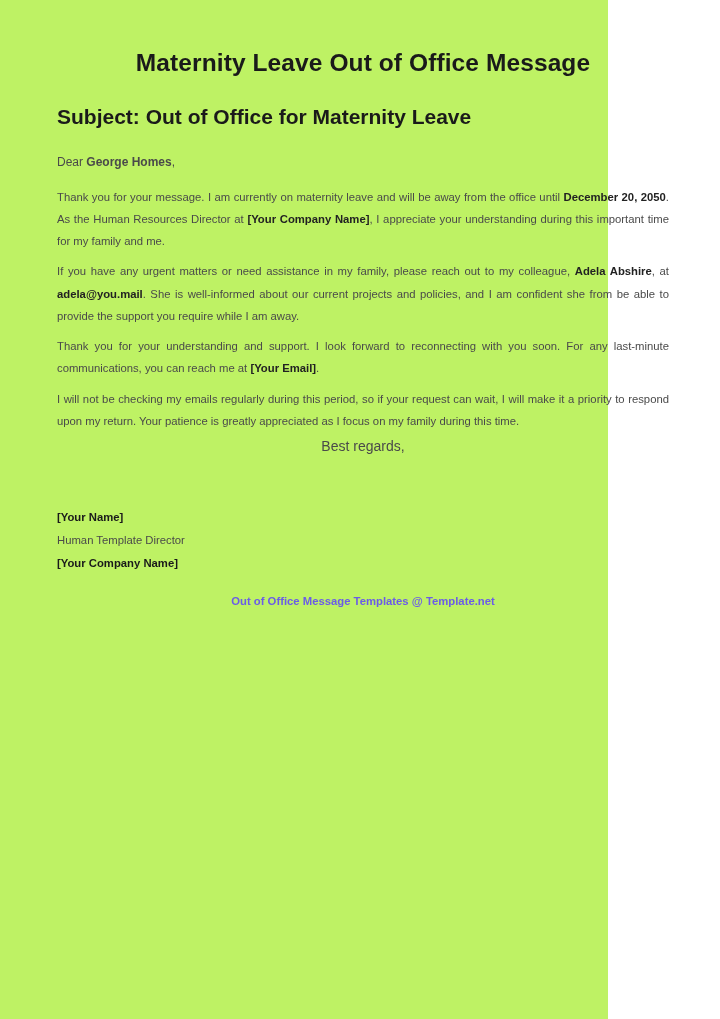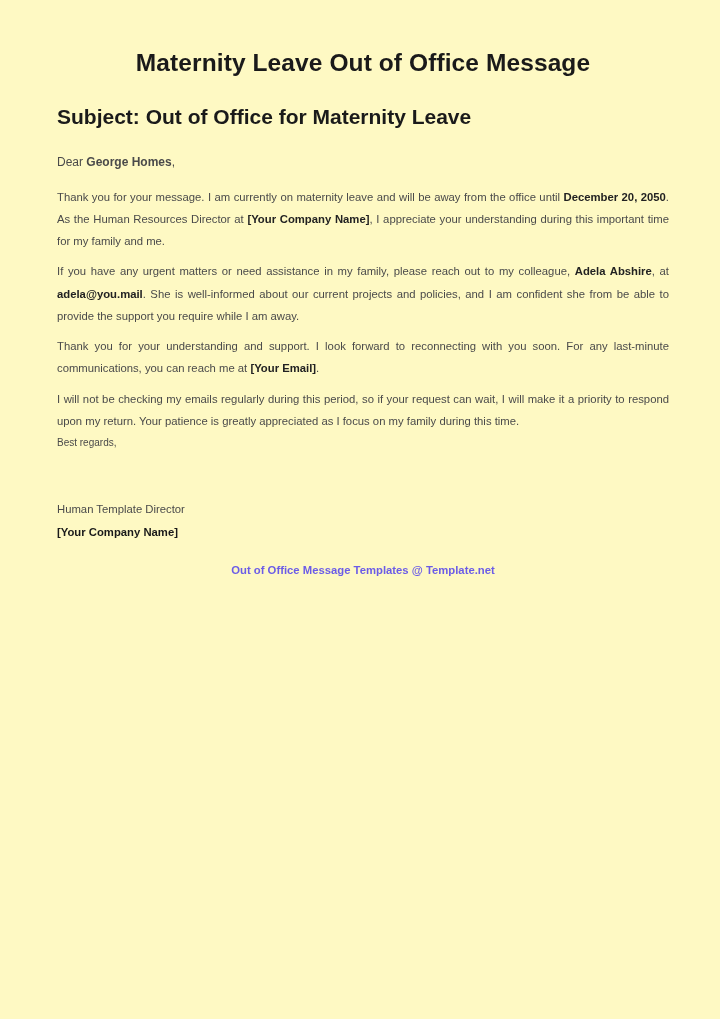--- a/index.html
+++ b/index.html
@@ -12,23 +12,23 @@
     height: 1019px;
     font-family: "Liberation Sans", sans-serif;
     color: #333333;
     position: relative;
     overflow: hidden;
   }
   .page {
     position: absolute;
     left: 0;
     top: 0;
-    width: 720px;
+    width: 608px;
     height: 1019px;
-    background: #fef9c3;
+    background: #bef264;
   }
   .doc {
     position: absolute;
     left: 57px;
     top: 48px;
     width: 612px;
   }
   .doc-title {
     font-size: 24.5px;
     font-weight: bold;
@@ -57,24 +57,25 @@
     line-height: 1.97;
     margin: 8px 0 1px 0;
     text-align: justify;
     text-justify: inter-word;
   }
   .para b {
     color: #222222;
     font-weight: bold;
   }
   .closing {
-    font-size: 10px;
+    font-size: 14px;
     color: #4a4a4a;
     line-height: 1.97;
     margin: 0;
+    text-align: center;
   }
   .sig-block {
     margin-top: 45px;
   }
   .sig-line {
     font-size: 11.3px;
     color: #4a4a4a;
     line-height: 2.05;
     margin: 0;
   }
@@ -108,20 +109,21 @@
 
     <p class="para"><span>If you have any urgent matters or need assistance in my family, please reach out to my colleague, </span><b>Adela Abshire</b><span>, at </span><b>adela@you.mail</b><span>. She is well-informed about our current projects and policies, and I am confident she from be able to provide the support you require while I am away.</span></p>
 
     <p class="para"><span>Thank you for your understanding and support. I look forward to reconnecting with you soon. For any last-minute communications, you can reach me at </span><b>[Your Email]</b><span>.</span></p>
 
     <p class="para">I will not be checking my emails regularly during this period, so if your request can wait, I will make it a priority to respond upon my return. Your patience is greatly appreciated as I focus on my family during this time.</p>
 
     <p class="closing">Best regards,</p>
 
     <div class="sig-block">
+      <p class="sig-line"><b>[Your Name]</b></p>
       <p class="sig-line">Human Template Director</p>
       <p class="sig-line"><b>[Your Company Name]</b></p>
     </div>
 
     <a class="footer-link" href="#">Out of Office Message Templates @ Template.net</a>
 
   </div>
 </div>
 
 </body></html>

